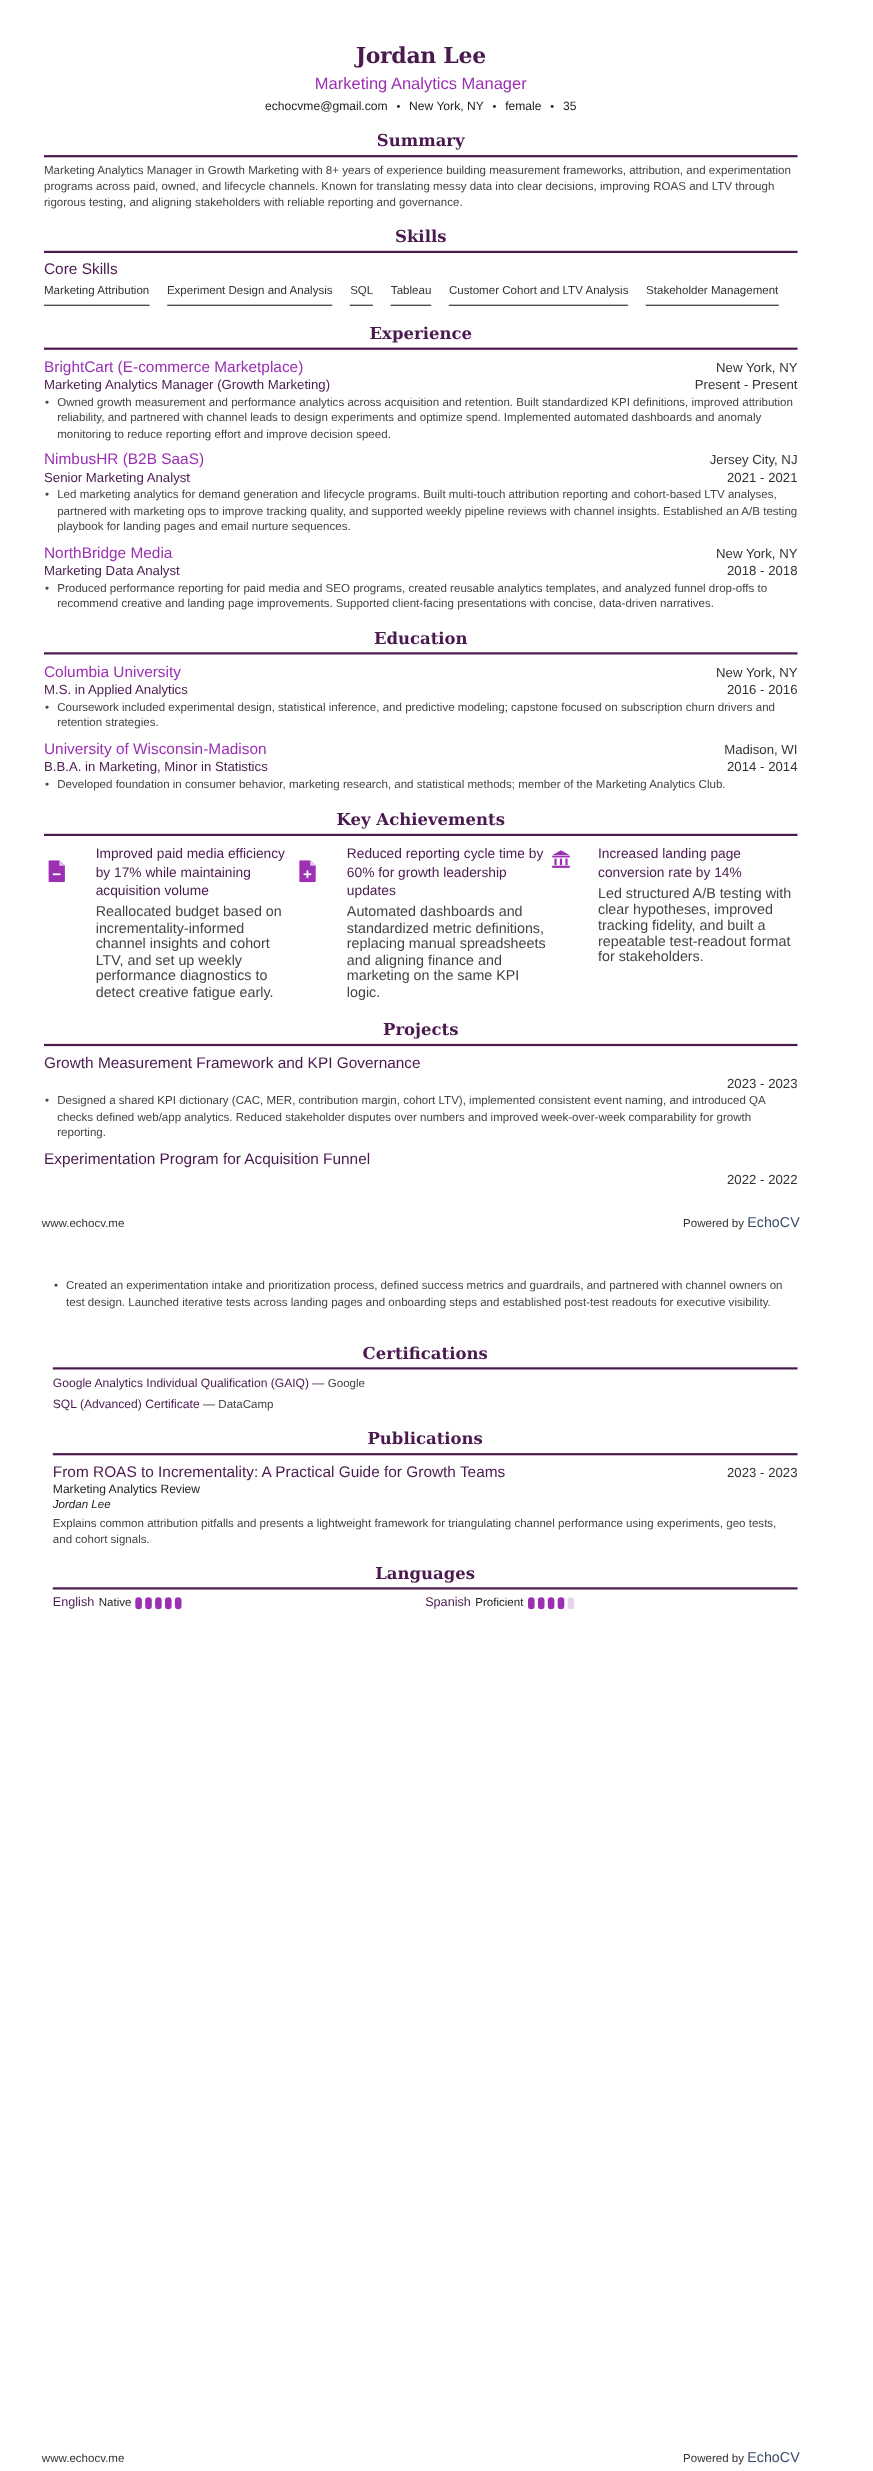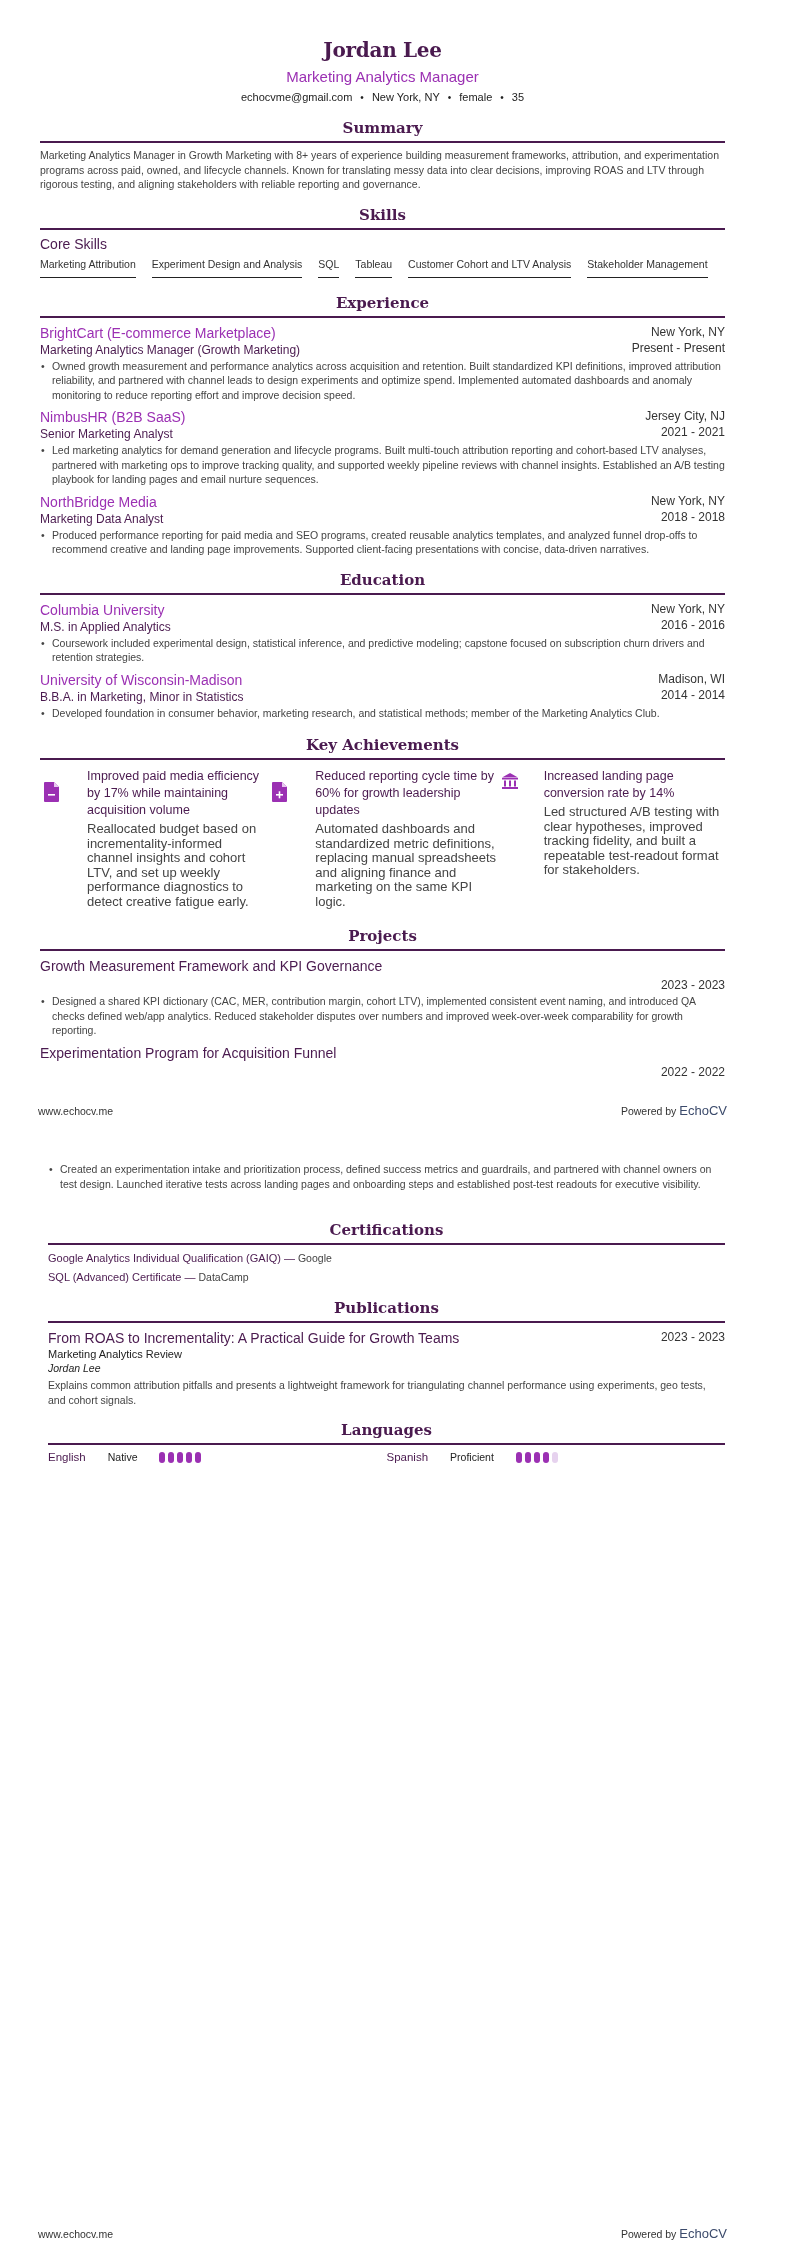--- a/index.html
+++ b/index.html
@@ -11,21 +11,21 @@
   .name { font-family: "DejaVu Serif", serif; font-weight: bold; font-size: 20px; color: #4a1a4f; letter-spacing: -0.3px; }
   .role { font-size: 15px; color: #9b30b3; margin-top: 6px; }
   .contact { font-size: 11px; color: #222; margin-top: 6px; }
   .contact .sep { margin: 0 8px; font-size: 10px; }
   .section-title { font-family: "DejaVu Serif", serif; font-weight: bold; font-size: 15px; color: #4a1a4f; text-align: center; margin-top: 14px; padding-bottom: 4px; border-bottom: 2px solid #4a1a4f; }
   .summary-text { font-size: 10.5px; line-height: 14.5px; color: #444; margin-top: 5px; }
   .core-title { font-size: 14px; color: #4a1a4f; margin-top: 6px; }
   .skills { display: flex; gap: 16px; margin-top: 6px; }
   .skill { font-size: 10.5px; color: #333; padding-bottom: 7px; border-bottom: 1.5px solid #222; }
   .entry { margin-top: 7px; }
-  .row { display: flex; justify-content: space-between; align-items: flex-start; }
+  .row { display: flex; justify-content: space-between; align-items: flex-end; }
   .org { font-size: 14px; color: #9b30b3; }
   .loc { font-size: 12px; color: #333; }
   .sub { font-size: 12px; color: #4a1a4f; margin-top: 2px; }
   .dates { font-size: 12px; color: #333; }
   ul.bullets { list-style: none; margin-top: 2px; }
   ul.bullets li { position: relative; padding-left: 12px; font-size: 10.5px; line-height: 14.5px; color: #444; }
   ul.bullets li::before { content: "•"; position: absolute; left: 1px; top: 0; color: #444; }
   .ach-grid { display: flex; margin-top: 8px; }
   .ach { flex: 1; display: flex; gap: 25px; padding-left: 4px; }
   .ach-icon { width: 18px; flex: 0 0 18px; margin-top: 14px; }
@@ -37,21 +37,21 @@
   .footer .brand { font-size: 13px; color: #3b4a6b; }
   .cert { font-size: 11px; margin-top: 7px; }
   .cert .cname { color: #4a1a4f; }
   .cert .dash { color: #4a1a4f; margin: 0 3px; }
   .cert .issuer { color: #444; font-size: 10.5px; }
   .pub-title { font-size: 14px; color: #4a1a4f; }
   .pub-venue { font-size: 11px; color: #222; margin-top: 2px; }
   .pub-author { font-size: 10.5px; font-style: italic; color: #222; margin-top: 2px; }
   .pub-desc { font-size: 10.5px; line-height: 14.5px; color: #444; margin-top: 4px; }
   .langs { display: flex; margin-top: 6px; }
-  .lang { flex: 1; display: flex; align-items: center; gap: 22px; }
+  .lang { flex: 1; display: flex; align-items: center; gap: 4px; }
   .lang-name { font-size: 11.5px; color: #4a1a4f; }
   .lang-level { font-size: 10.5px; color: #222; }
   .dots { display: flex; gap: 3px; }
   .dot { width: 6px; height: 11px; border-radius: 3px; background: #9b30b3; }
   .dot.off { background: #e6d2ee; }
 </style>
 </head>
 <body>
 
 <div class="page">

